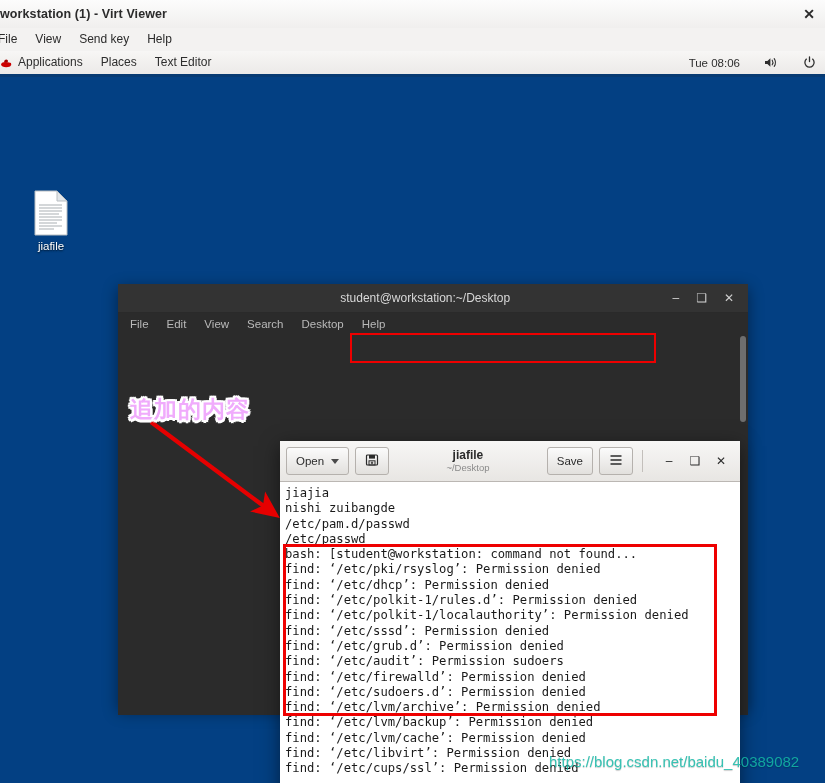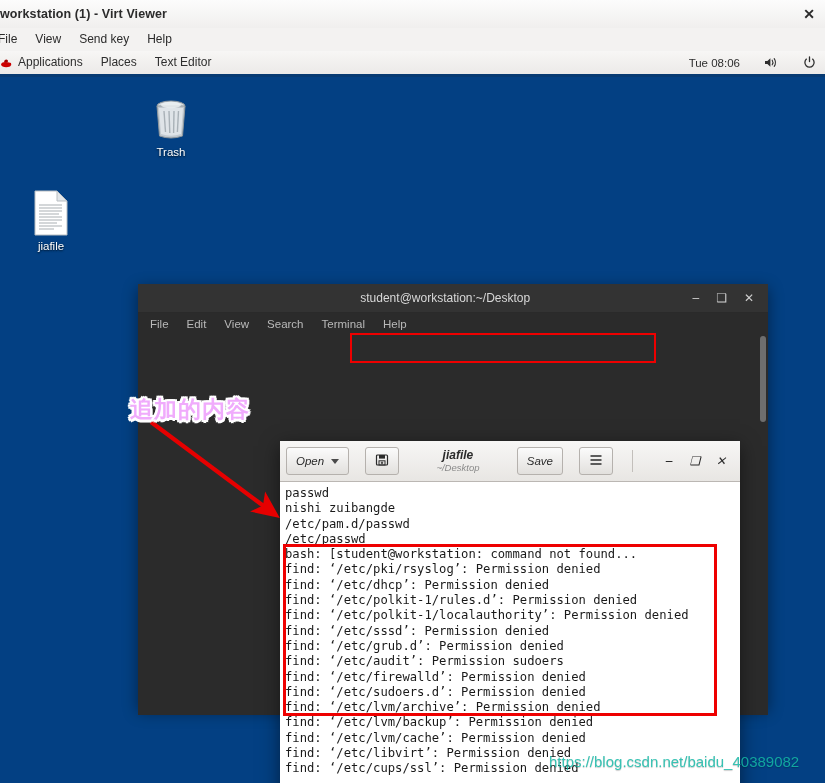--- a/index.html
+++ b/index.html
@@ -74,21 +74,20 @@
   }
   #icon-student{left:6px;top:18px;}
   #icon-trash{left:126px;top:18px;}
   #icon-jiafile{left:6px;top:112px;}
 
   
   #terminal{
     position:absolute;left:118px;top:210px;width:630px;height:424px;
     background:#2b2b2b;
     box-shadow:0 4px 14px rgba(0,0,0,.45);
-    margin-left:20px;
   }
   #term-titlebar{
     height:28px;background:#333333;display:flex;align-items:center;
     position:relative;border-bottom:1px solid #2a2a2a;
   }
   #term-title{
     flex:1;text-align:center;font-size:12px;color:#d8d8d8;font-weight:400;
     padding-left:60px;
   }
   #term-btns{display:flex;align-items:center;gap:17px;padding-right:14px;}
@@ -129,21 +128,21 @@
   
   #gedit{
     position:absolute;left:280px;top:367px;width:460px;height:400px;
     background:#ffffff;
     box-shadow:0 5px 18px rgba(0,0,0,.5);
   }
   #ged-header{
     height:40px;
     background:linear-gradient(#f7f6f5,#e8e6e3);
     border-bottom:1px solid #bbb7b3;
-    display:flex;align-items:center;padding:0 6px;gap:16px;font-style:italic;
+    display:flex;align-items:center;padding:0 6px;gap:6px;
   }
   .gbtn{
     background:linear-gradient(#fbfbfb,#e2e0dd);
     border:1px solid #b5b1ad;border-radius:3px;
     font-size:11.5px;color:#2b2b2b;
     height:26px;display:flex;align-items:center;justify-content:center;
     padding:0 9px;cursor:pointer;
   }
   .gbtn .caret{
     width:0;height:0;border-left:4px solid transparent;border-right:4px solid transparent;
@@ -241,37 +240,20 @@
         <path d="M3.4 3.1 A4.6 4.6 0 1 0 9.6 3.1" stroke="#2e2e2e" stroke-width="1.3" fill="none" stroke-linecap="round"></path>
         <line x1="6.5" y1="0.9" x2="6.5" y2="5.6" stroke="#2e2e2e" stroke-width="1.3" stroke-linecap="round"></line>
       </svg>
     </span>
   </span>
 </div>
 
 <div id="desktop">
 
 
-  <div class="dicon" id="icon-trash">
-    <span class="glyph">
-      <svg width="44" height="44" viewBox="0 0 44 44">
-        <ellipse cx="22" cy="8" rx="14" ry="5" fill="#d8dde1" stroke="#8d969c" stroke-width="1"></ellipse>
-        <path d="M8 8 L10.5 38 Q22 42 33.5 38 L36 8 Z" fill="#c2c9cf" stroke="#8d969c" stroke-width="1"></path>
-        <path d="M10 10 L12 36 Q22 39.5 32 36 L34 10 Z" fill="#dfe4e8"></path>
-        <g stroke="#a9b1b7" stroke-width="1.4">
-          <line x1="15" y1="13" x2="16.5" y2="34"></line>
-          <line x1="20" y1="13" x2="20.8" y2="35"></line>
-          <line x1="25" y1="13" x2="24.6" y2="35"></line>
-          <line x1="29.5" y1="13" x2="28.4" y2="34"></line>
-        </g>
-        <ellipse cx="22" cy="7" rx="10" ry="3.2" fill="#eef2f4" opacity=".8"></ellipse>
-      </svg>
-    </span>
-    <span class="dlabel">Trash</span>
-  </div>
 
   <div class="dicon" id="icon-jiafile">
     <span class="glyph">
       <svg width="36" height="46" viewBox="0 0 36 46">
         <path d="M2 1 h22 l10 10 v34 H2 Z" fill="#ffffff" stroke="#b9bec2" stroke-width="1"></path>
         <path d="M24 1 v10 h10 Z" fill="#e2e6e9" stroke="#b9bec2" stroke-width="1"></path>
         <g stroke="#9aa0a5" stroke-width="0.85">
           <line x1="6" y1="15" x2="29" y2="15"></line>
             <line x1="6" y1="18" x2="29" y2="18"></line>
           <line x1="6" y1="21" x2="29" y2="21"></line>
@@ -294,21 +276,21 @@
         <span>–</span>
         <span>❑</span>
         <span>✕</span>
       </span>
     </div>
     <div id="term-menubar">
       <span class="tm">File</span>
       <span class="tm">Edit</span>
       <span class="tm">View</span>
       <span class="tm">Search</span>
-      <span class="tm">Terminal</span>
+      <span class="tm">Desktop</span>
       <span class="tm">Help</span>
     </div>
     <div id="term-body">
       <div id="term-scroll">
         <div class="thumb"></div>
       </div>
     </div>
   </div>
 
   <div id="term-redbox"></div>
@@ -350,21 +332,21 @@
       </div>
       <div id="ged-sep"></div>
       <div id="ged-wbtns">
         <span class="wb">–</span>
         <span class="wb">❑</span>
         <span class="wb">✕</span>
       </div>
     </div>
 
     <div id="ged-body">
-      <div id="ged-text"><span>passwd</span>
+      <div id="ged-text"><span>jiajia</span>
 <span>nishi zuibangde</span>
 <span>/etc/pam.d/passwd</span>
 <span>/etc/passwd</span>
 <span>bash: [student@workstation: command not found...</span>
 <span>find: ‘/etc/pki/rsyslog’: Permission denied</span>
 <span>find: ‘/etc/dhcp’: Permission denied</span>
 <span>find: ‘/etc/polkit-1/rules.d’: Permission denied</span>
 <span>find: ‘/etc/polkit-1/localauthority’: Permission denied</span>
 <span>find: ‘/etc/sssd’: Permission denied</span>
 <span>find: ‘/etc/grub.d’: Permission denied</span>

